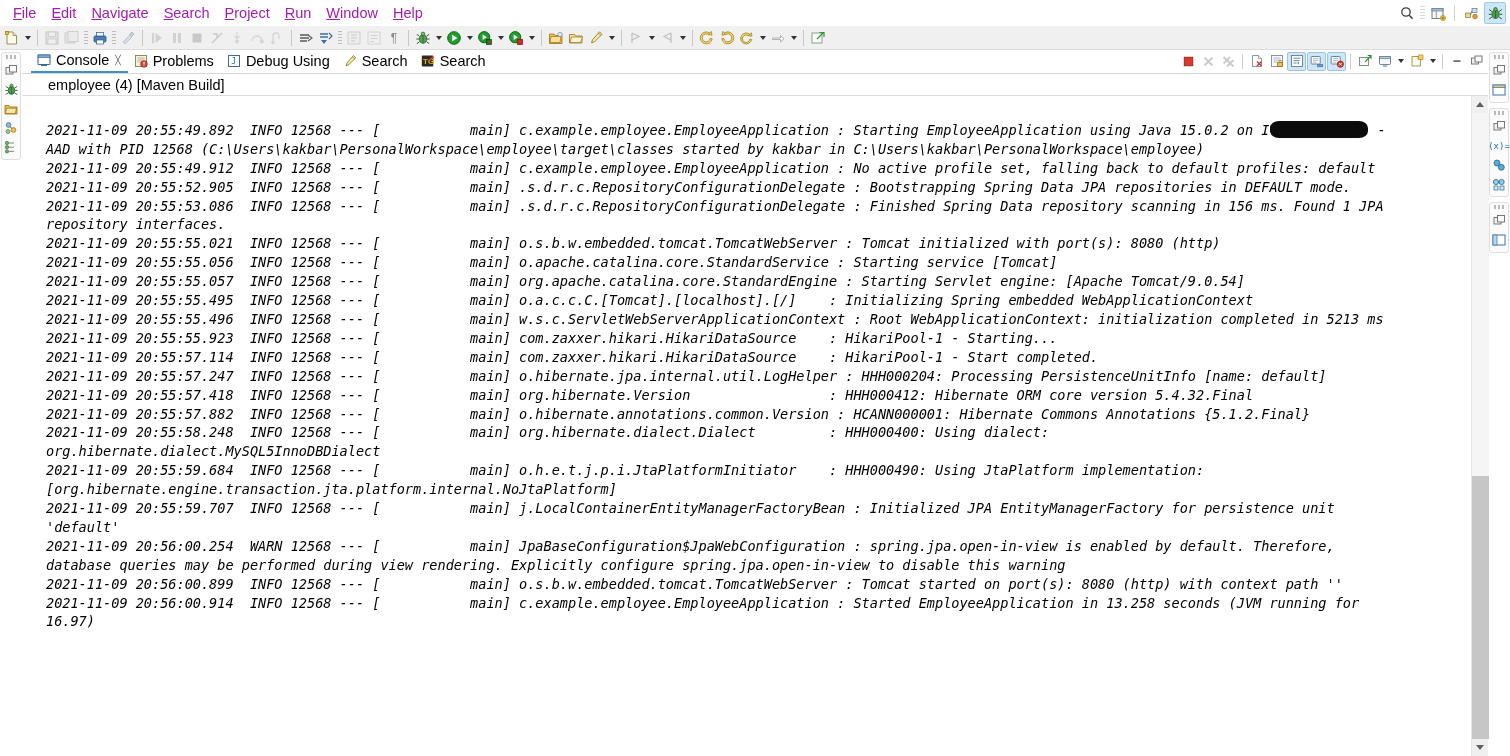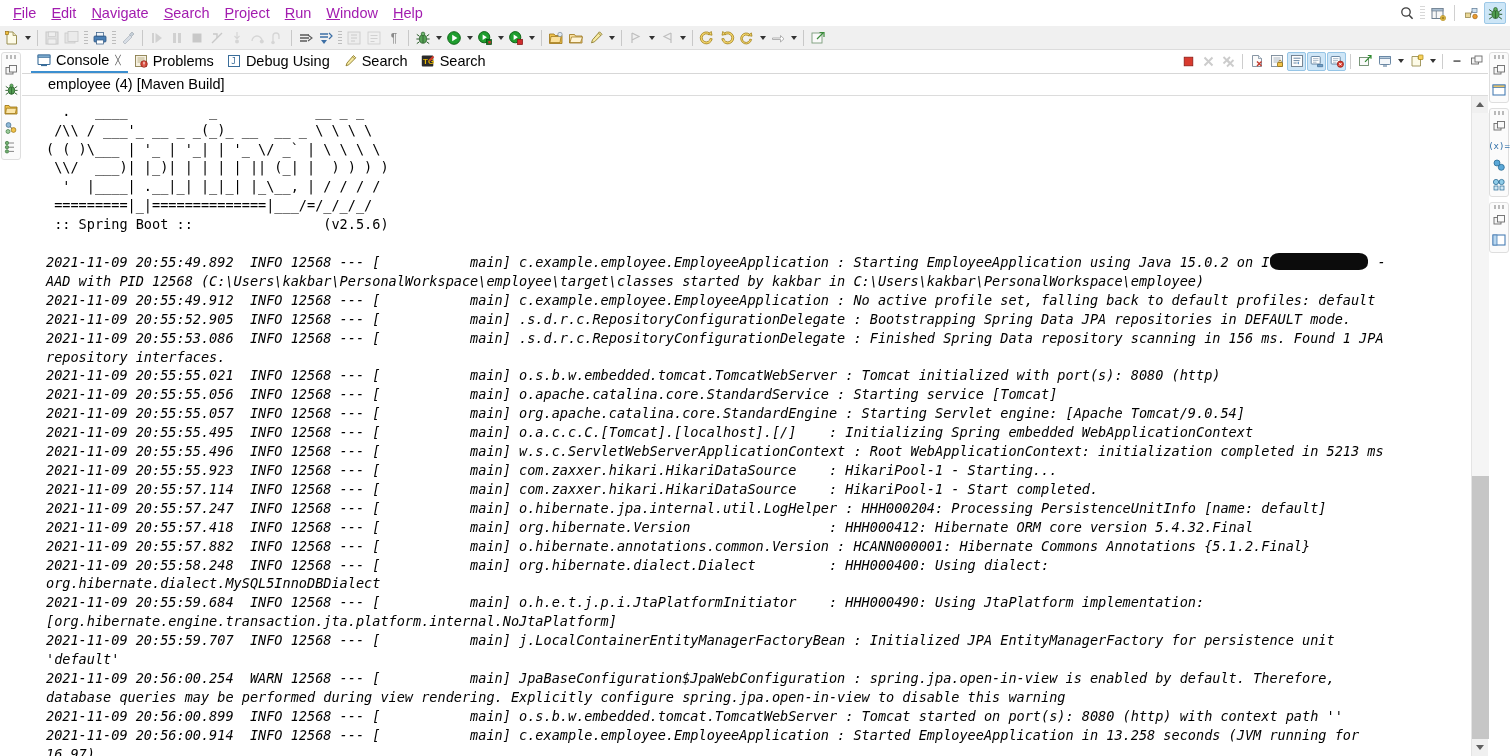--- a/index.html
+++ b/index.html
@@ -676,27 +676,21 @@
             </svg>
         </div>
       </div>
     </div>
 
     <div id="proc-line">
       <span>employee (4) [Maven Build]</span>
     </div>
 
     <div id="console-area">
-      <div id="console-text"><div class="banner">  .   ____          _            __ _ _
- /\\ / ___'_ __ _ _(_)_ __  __ _ \ \ \ \
-( ( )\___ | '_ | '_| | '_ \/ _` | \ \ \ \
- \\/  ___)| |_)| | | | | || (_| |  ) ) ) )
-  '  |____| .__|_| |_|_| |_\__, | / / / /
- =========|_|==============|___/=/_/_/_/
- :: Spring Boot ::                (v2.5.6)</div><div>
+      <div id="console-text"><div>
 </div><div class="logline">2021-11-09 20:55:49.892  INFO 12568 --- [           main] c.example.employee.EmployeeApplication : Starting EmployeeApplication using Java 15.0.2 on I<span class="redact"></span> -</div><div class="logline">AAD with PID 12568 (C:\Users\kakbar\PersonalWorkspace\employee\target\classes started by kakbar in C:\Users\kakbar\PersonalWorkspace\employee)</div><div class="logline">2021-11-09 20:55:49.912  INFO 12568 --- [           main] c.example.employee.EmployeeApplication : No active profile set, falling back to default profiles: default</div><div class="logline">2021-11-09 20:55:52.905  INFO 12568 --- [           main] .s.d.r.c.RepositoryConfigurationDelegate : Bootstrapping Spring Data JPA repositories in DEFAULT mode.</div><div class="logline">2021-11-09 20:55:53.086  INFO 12568 --- [           main] .s.d.r.c.RepositoryConfigurationDelegate : Finished Spring Data repository scanning in 156 ms. Found 1 JPA</div><div class="logline">repository interfaces.</div><div class="logline">2021-11-09 20:55:55.021  INFO 12568 --- [           main] o.s.b.w.embedded.tomcat.TomcatWebServer : Tomcat initialized with port(s): 8080 (http)</div><div class="logline">2021-11-09 20:55:55.056  INFO 12568 --- [           main] o.apache.catalina.core.StandardService : Starting service [Tomcat]</div><div class="logline">2021-11-09 20:55:55.057  INFO 12568 --- [           main] org.apache.catalina.core.StandardEngine : Starting Servlet engine: [Apache Tomcat/9.0.54]</div><div class="logline">2021-11-09 20:55:55.495  INFO 12568 --- [           main] o.a.c.c.C.[Tomcat].[localhost].[/]    : Initializing Spring embedded WebApplicationContext</div><div class="logline">2021-11-09 20:55:55.496  INFO 12568 --- [           main] w.s.c.ServletWebServerApplicationContext : Root WebApplicationContext: initialization completed in 5213 ms</div><div class="logline">2021-11-09 20:55:55.923  INFO 12568 --- [           main] com.zaxxer.hikari.HikariDataSource    : HikariPool-1 - Starting...</div><div class="logline">2021-11-09 20:55:57.114  INFO 12568 --- [           main] com.zaxxer.hikari.HikariDataSource    : HikariPool-1 - Start completed.</div><div class="logline">2021-11-09 20:55:57.247  INFO 12568 --- [           main] o.hibernate.jpa.internal.util.LogHelper : HHH000204: Processing PersistenceUnitInfo [name: default]</div><div class="logline">2021-11-09 20:55:57.418  INFO 12568 --- [           main] org.hibernate.Version                 : HHH000412: Hibernate ORM core version 5.4.32.Final</div><div class="logline">2021-11-09 20:55:57.882  INFO 12568 --- [           main] o.hibernate.annotations.common.Version : HCANN000001: Hibernate Commons Annotations {5.1.2.Final}</div><div class="logline">2021-11-09 20:55:58.248  INFO 12568 --- [           main] org.hibernate.dialect.Dialect         : HHH000400: Using dialect:</div><div class="logline">org.hibernate.dialect.MySQL5InnoDBDialect</div><div class="logline">2021-11-09 20:55:59.684  INFO 12568 --- [           main] o.h.e.t.j.p.i.JtaPlatformInitiator    : HHH000490: Using JtaPlatform implementation:</div><div class="logline">[org.hibernate.engine.transaction.jta.platform.internal.NoJtaPlatform]</div><div class="logline">2021-11-09 20:55:59.707  INFO 12568 --- [           main] j.LocalContainerEntityManagerFactoryBean : Initialized JPA EntityManagerFactory for persistence unit</div><div class="logline">'default'</div><div class="logline">2021-11-09 20:56:00.254  WARN 12568 --- [           main] JpaBaseConfiguration$JpaWebConfiguration : spring.jpa.open-in-view is enabled by default. Therefore,</div><div class="logline">database queries may be performed during view rendering. Explicitly configure spring.jpa.open-in-view to disable this warning</div><div class="logline">2021-11-09 20:56:00.899  INFO 12568 --- [           main] o.s.b.w.embedded.tomcat.TomcatWebServer : Tomcat started on port(s): 8080 (http) with context path ''</div><div class="logline">2021-11-09 20:56:00.914  INFO 12568 --- [           main] c.example.employee.EmployeeApplication : Started EmployeeApplication in 13.258 seconds (JVM running for</div><div class="logline">16.97)</div></div>
       <div id="vscroll">
         <div class="sb-arrow sb-up">
             <span></span>
           </div>
         <div id="sb-track">
           <div id="sb-thumb" style="top: 58%; height: 42%;"></div>
         </div>
         <div class="sb-arrow sb-dn">
             <span></span>

